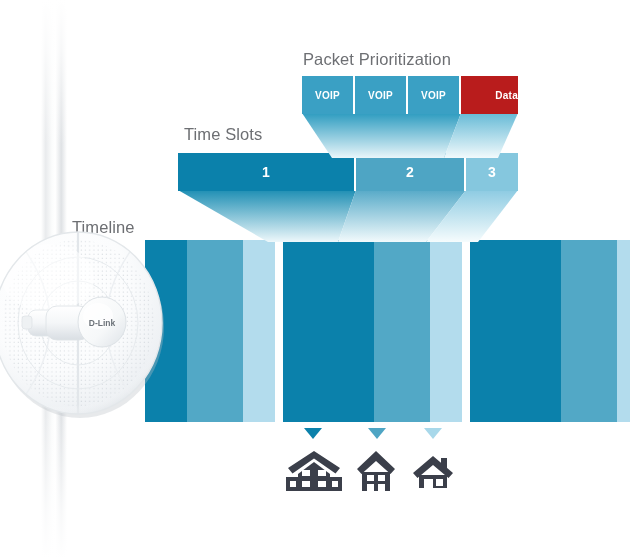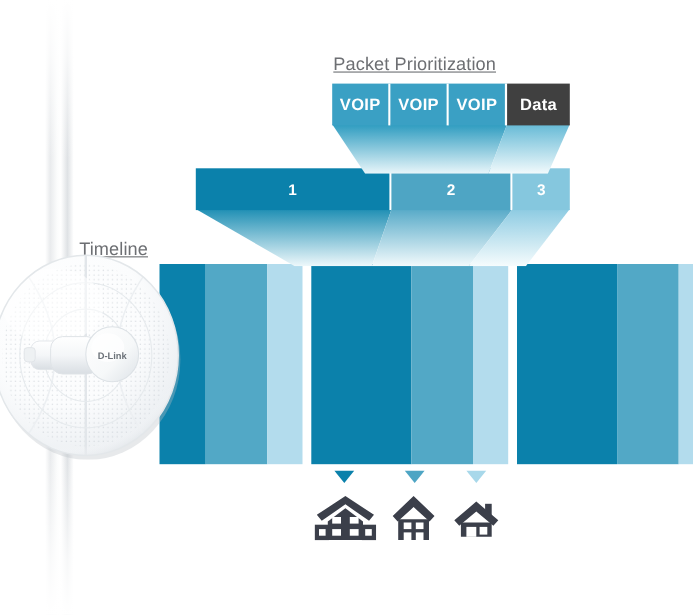--- a/index.html
+++ b/index.html
@@ -13,37 +13,36 @@
   #stage{position:absolute;left:0;top:0;width:630px;height:559px;}
 
   
   .sec-title{
     position:absolute;
     color:#6d6f73;
     font-size:16.5px;
     letter-spacing:0.1px;
     white-space:nowrap;
     font-family:"Liberation Sans",sans-serif;
-    text-decoration:underline;
   }
   #title-packet{left:303px;top:50px;}
   #title-slots{left:184px;top:125px;}
   #title-timeline{left:72px;top:218px;}
 
   
   #packet-row{
     position:absolute;left:302px;top:76px;
     height:38px;width:216px;
     display:flex;
   }
   .packet-cell{
     height:38px;
     display:flex;align-items:center;justify-content:center;
     color:#ffffff;
-    font-size:15px;
+    font-size:10px;
     font-weight:bold;
     letter-spacing:0.3px;
     box-sizing:border-box;
     border-right:2px solid #ffffff;
   }
   .packet-cell:last-child{border-right:none;}
 
   
   #funnel1{position:absolute;left:302px;top:113px;width:216px;height:45px;}
 
@@ -153,20 +152,21 @@
       <linearGradient id="g2c" x1="0" y1="0" x2="0" y2="1">
         <stop offset="0" stop-color="#8dcbe2"></stop>
         <stop offset="1" stop-color="#f6fcfd"></stop>
       </linearGradient>
     </defs>
     <polygon points="0,0 178,0 160,52 90,52" fill="url(#g2a)"></polygon>
     <polygon points="178,0 288,0 248,52 160,52" fill="url(#g2b)"></polygon>
     <polygon points="288,0 340,0 300,52 248,52" fill="url(#g2c)"></polygon>
   </svg>
 
+  <div class="sec-title" id="title-slots">Time Slots</div>
   <div id="slot-row">
       <div class="slot-cell" style="width: 178px; background: rgb(11, 129, 171);">
         <span>1</span>
       </div>
       <div class="slot-cell" style="width: 110px; background: rgb(78, 165, 196);">
         <span>2</span>
       </div>
       <div class="slot-cell" style="width: 52px; background: rgb(133, 199, 222);">
         <span>3</span>
       </div>
@@ -191,21 +191,21 @@
   <div id="packet-row">
       <div class="packet-cell" style="width: 53px; background: rgb(58, 160, 196);">
         <span>VOIP</span>
       </div>
       <div class="packet-cell" style="width: 53px; background: rgb(58, 160, 196);">
         <span>VOIP</span>
       </div>
       <div class="packet-cell" style="width: 53px; background: rgb(58, 160, 196);">
         <span>VOIP</span>
       </div>
-      <div class="packet-cell" style="width: 57px; background: #404040;">
+      <div class="packet-cell" style="width: 57px; background: #b91c1c; justify-content: flex-end;">
         <span>Data</span>
       </div>
     </div>
 
   <div class="sec-title" id="title-timeline">Timeline</div>
 
   <div id="clients-layer">
       <div class="arrow" style="left: 304px; top: 428px; border-top: 11px solid rgb(11, 129, 171);"></div>
       <div class="house" style="left: 286px; top: 450px;"><svg viewBox="0 0 56 42" width="56" height="42">
           <path d="M28 1 L54 18 L49.5 23.5 L28 8.5 L6.5 23.5 L2 18 Z" fill="#3b3f4a"></path>

